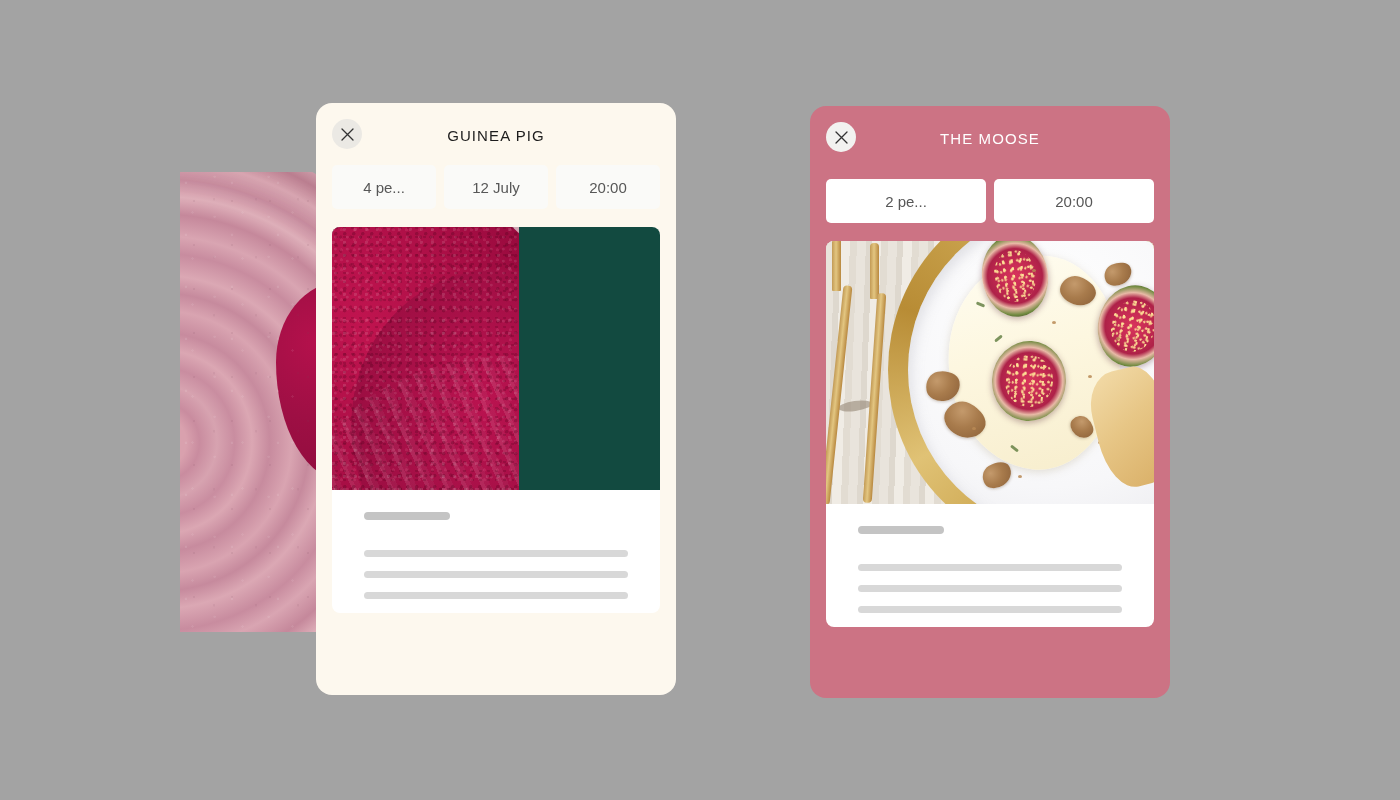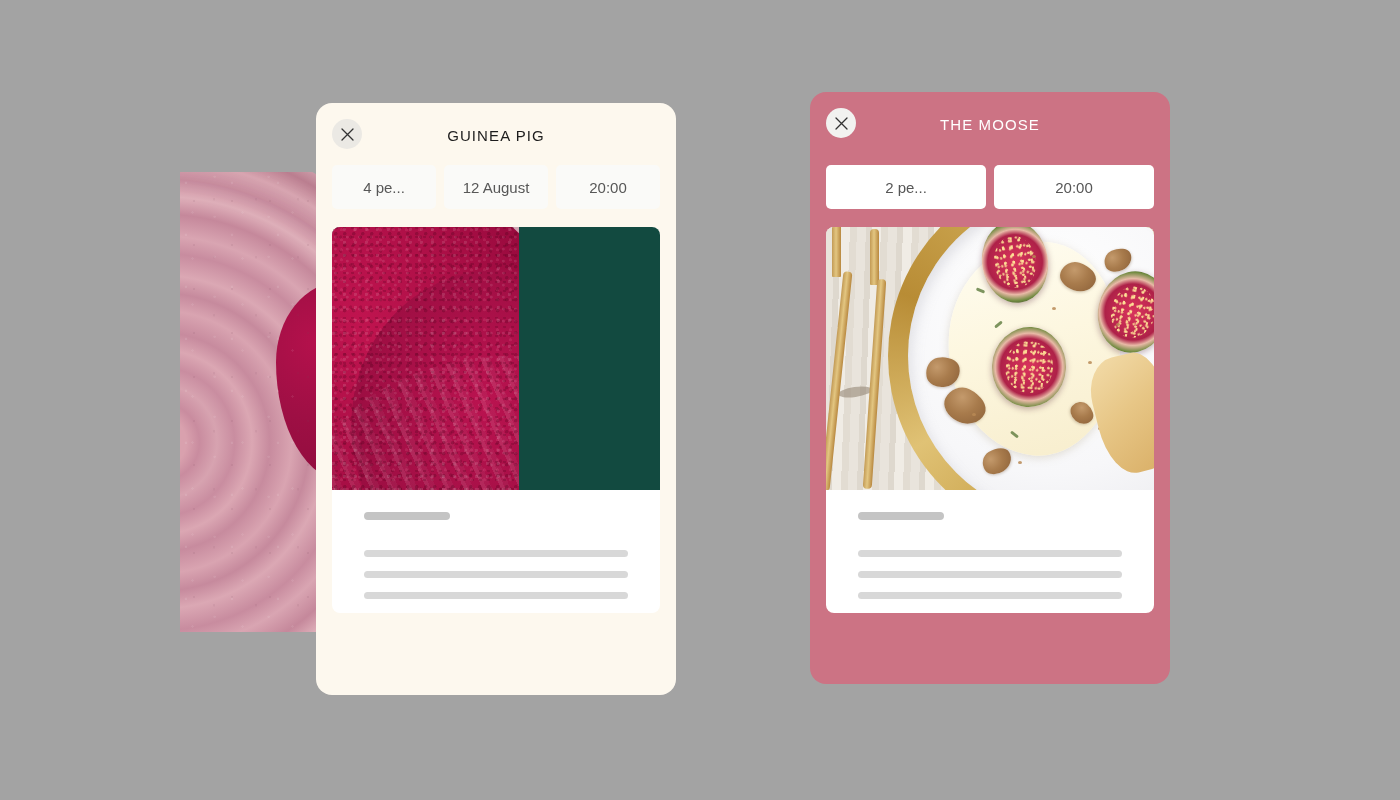--- a/index.html
+++ b/index.html
@@ -258,21 +258,21 @@
       repeating-linear-gradient(78deg,
         rgba(255,255,255,.10) 0 4px,
         rgba(190,120,150,.10) 4px 9px,
         transparent 9px 17px);
     transform: rotate(-12deg);
   }
 
   
   #card-right {
     left: 810px;
-    top: 92px;
+    top: 106px;
     width: 360px;
     height: 592px;
     background: #CC7384;
   }
   #card-right .card-title { color: #ffffff; }
   #card-right .close-btn { background: #f2f2f0; }
   #card-right .pill { background: #ffffff; margin-top: 11px; }
   #card-right .panel { height: 386px; }
   #card-right .hero { background: #d8d2c8; }
 
@@ -403,21 +403,21 @@
       <button class="close-btn" aria-label="close">
         <svg width="13" height="13" viewBox="0 0 13 13">
           <path d="M1 1 L12 12 M12 1 L1 12" stroke="#333" stroke-width="1.3" fill="none" stroke-linecap="round"></path>
         </svg>
       </button>
       <div class="card-title">GUINEA PIG</div>
     </div>
 
     <div class="pills">
       <button class="pill">4 pe...</button>
-      <button class="pill">12 August</button>
+      <button class="pill">12 July</button>
       <button class="pill">20:00</button>
     </div>
 
     <div class="panel">
       <div class="hero">
         <div class="hero-img-partial">
           <div class="beet-scene">
             <div class="beet-mass"></div>
             <div class="beet-mass2"></div>
             <div class="beet-swirl"></div>

